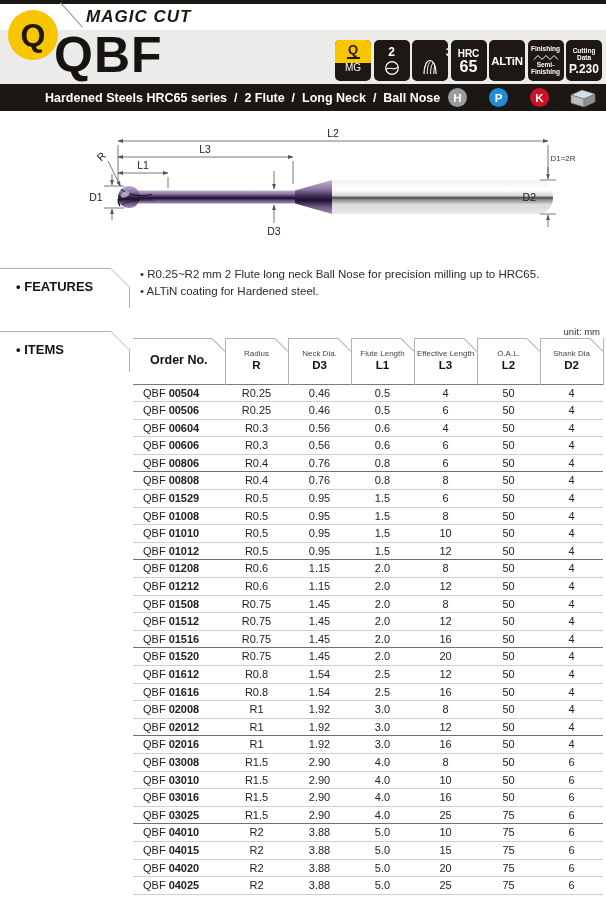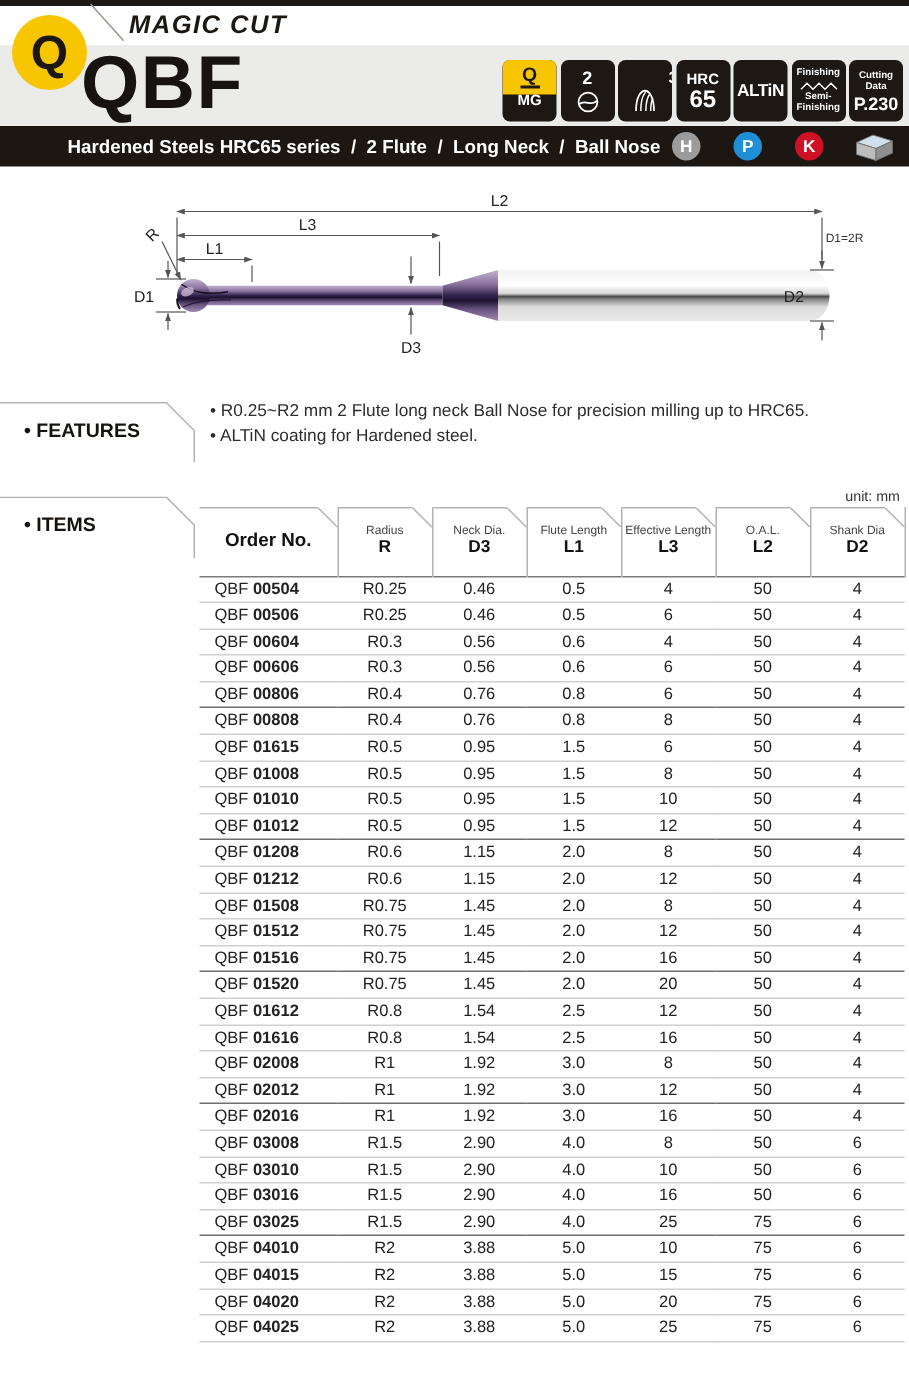--- a/index.html
+++ b/index.html
@@ -25,21 +25,21 @@
   
   .badges { position:absolute; top:40px; right:4px; display:flex; gap:2.5px; z-index:6; }
   .badge { position:relative; width:36px; height:41px; border-radius:5px; background:#1d1814;
     color:#fff; display:flex; flex-direction:column; align-items:center; justify-content:center;
     overflow:hidden; text-align:center; }
   .badge .yellow-top { position:absolute; left:0; top:0; width:100%; height:23px; background:#f7c600;
     display:flex; flex-direction:column; align-items:center; justify-content:center; }
   .badge .yellow-top .qq { font-size:13px; font-weight:800; color:#1d1814; line-height:12px; }
   .badge .yellow-top .q-underline { width:13px; height:2.5px; background:#1d1814; margin-top:1px; }
   .badge .mg { position:absolute; left:0; bottom:0; width:100%; height:28px; display:flex;
-    align-items:center; justify-content:center; font-size:10px; font-weight:700; color:#fff; }
+    align-items:center; justify-content:center; font-size:10px; font-weight:400; color:#fff; }
   .badge .b-num { font-size:12px; font-weight:800; line-height:13px; }
   .badge .b-deg { font-size:11px; font-weight:800; line-height:12px;margin-left:48px; }
   .badge .b-hrc1 { font-size:10px; font-weight:800; line-height:11px; }
   .badge .b-hrc2 { font-size:16px; font-weight:800; line-height:15px; }
   .badge .b-altin { font-size:11.5px; font-weight:800; letter-spacing:-0.3px; }
   .badge .b-tiny { font-size:6.5px; line-height:7.5px; font-weight:700; }
   .badge .b-p230 { font-size:12px; font-weight:800; line-height:12px; margin-top:1px; }
   .badge svg { display:block; margin-top:1px; }
 
   
@@ -350,21 +350,21 @@
         <tr>
           <td class="order"><span>QBF</span><b>00808</b></td>
           <td>R0.4</td>
           <td>0.76</td>
           <td>0.8</td>
           <td>8</td>
           <td>50</td>
           <td>4</td>
         </tr>
         <tr>
-          <td class="order"><span>QBF</span><b>01615</b></td>
+          <td class="order"><span>QBF</span><b>01529</b></td>
           <td>R0.5</td>
           <td>0.95</td>
           <td>1.5</td>
           <td>6</td>
           <td>50</td>
           <td>4</td>
         </tr>
         <tr>
           <td class="order"><span>QBF</span><b>01008</b></td>
           <td>R0.5</td>

